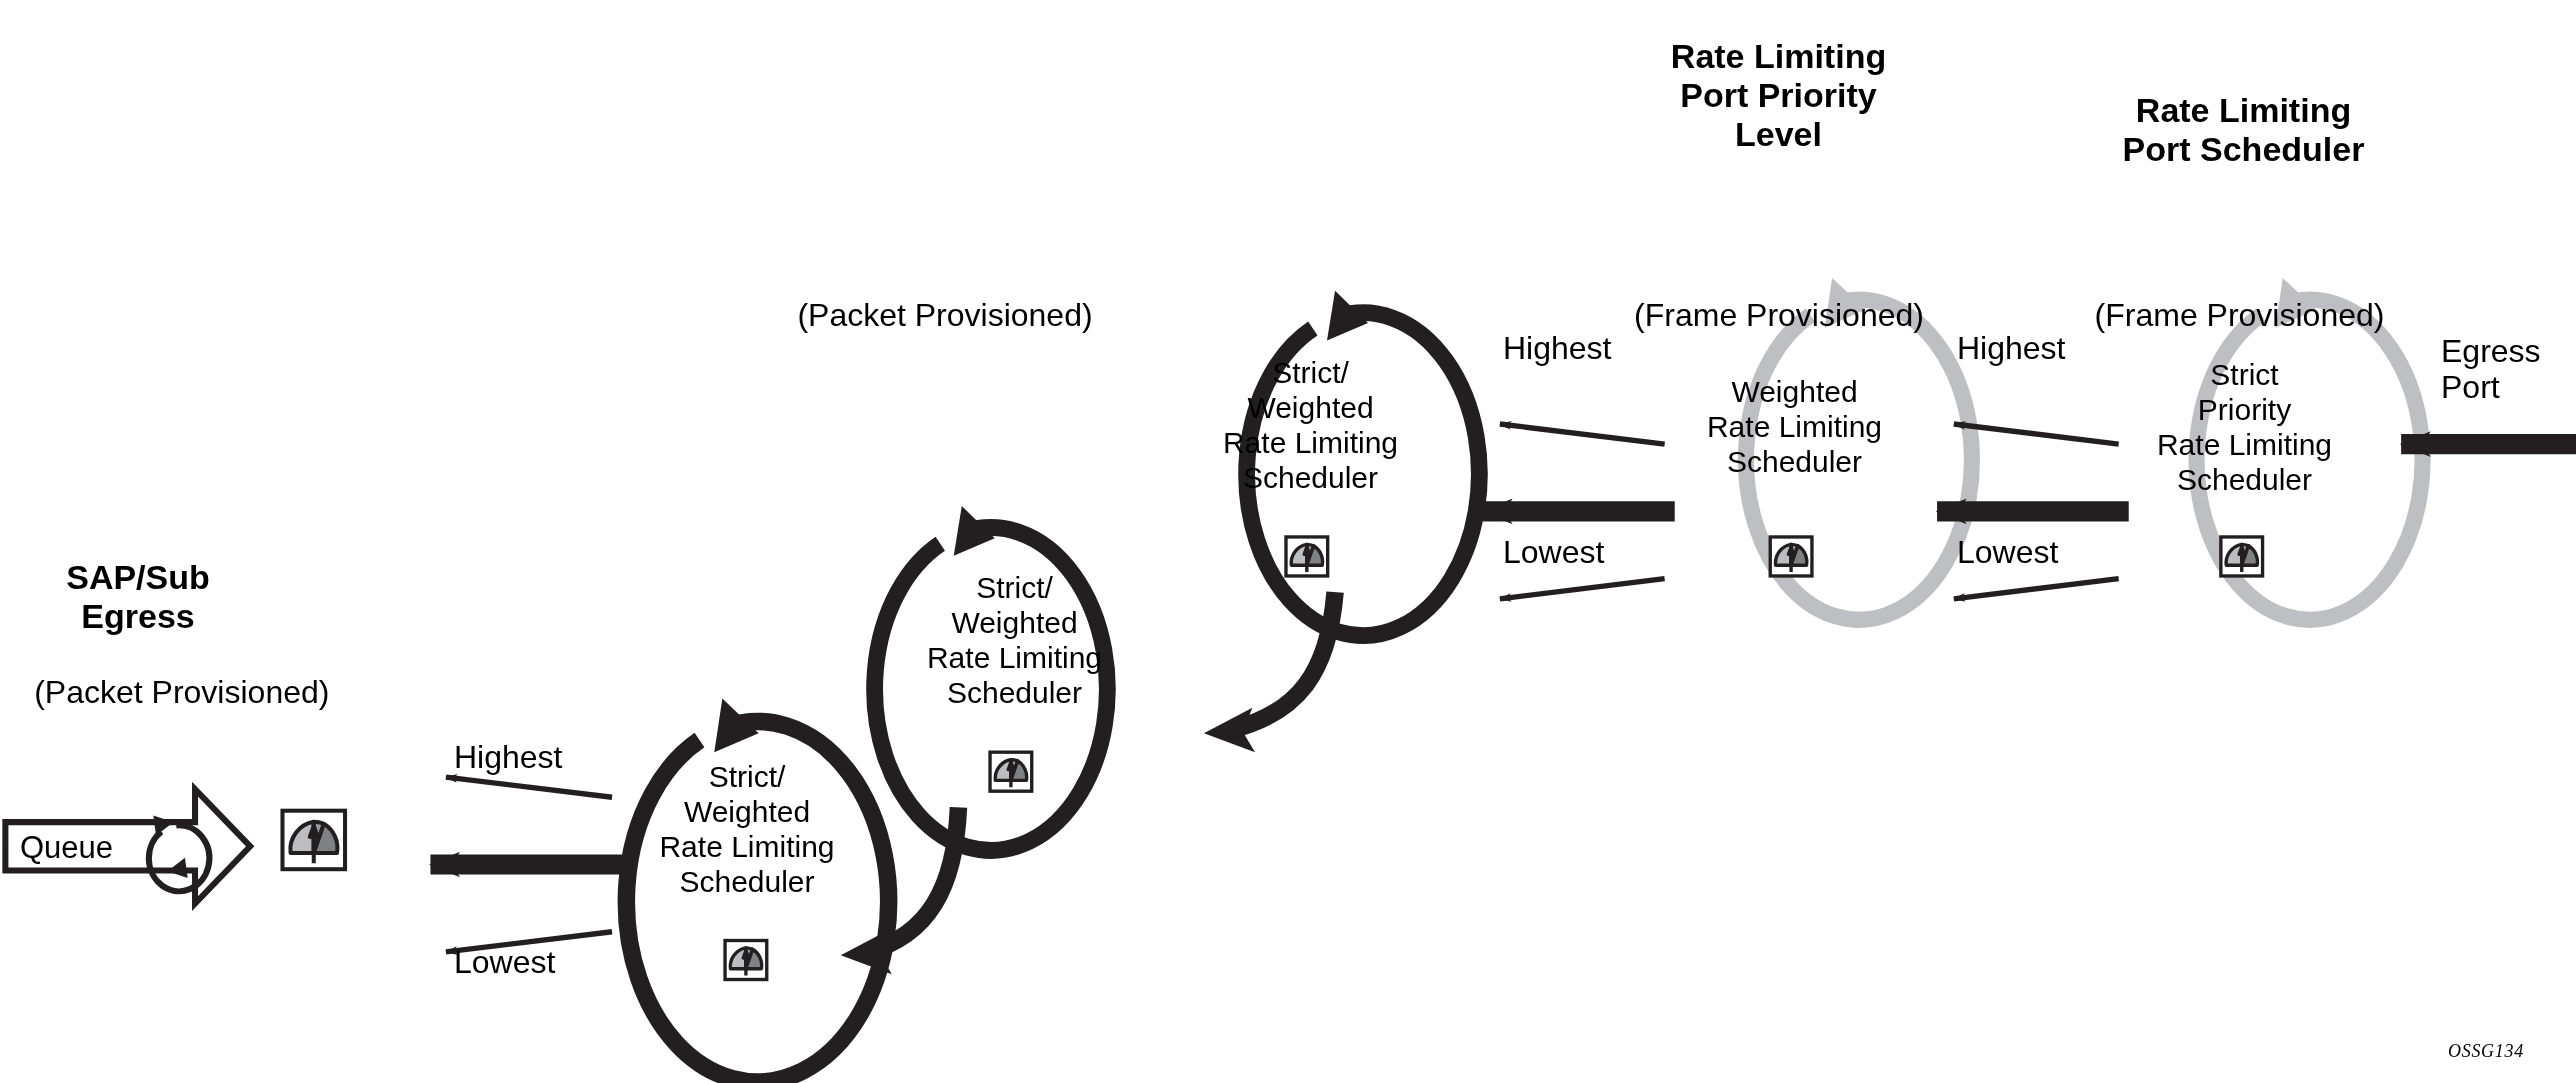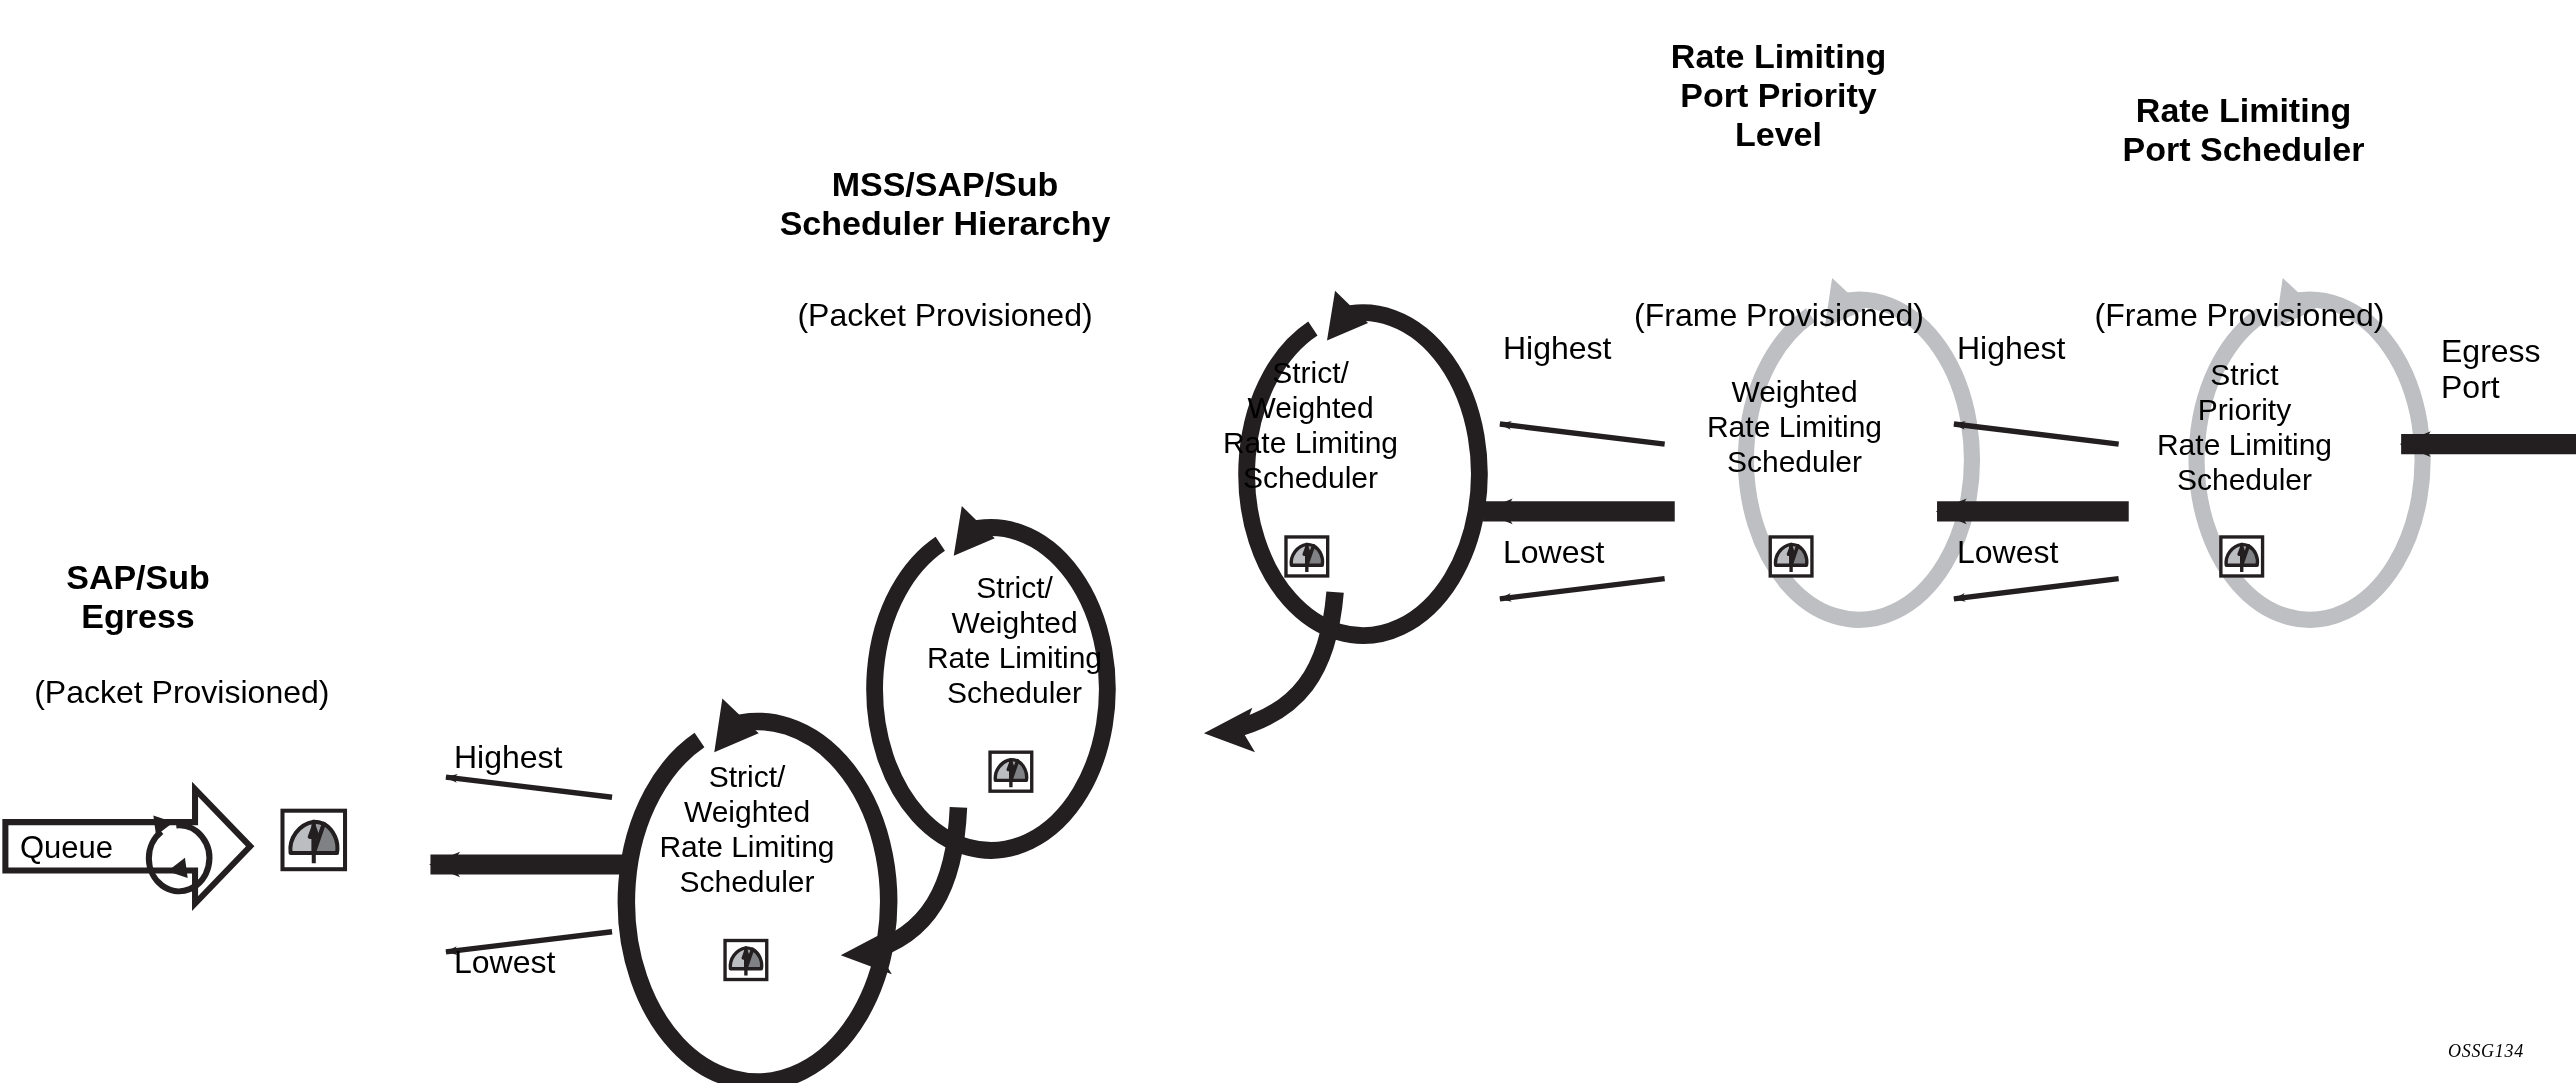--- a/index.html
+++ b/index.html
@@ -151,22 +151,20 @@
       <path d="M 31 11 A 28 28 0 0 1 41 13 L 31 42 Z" fill="#9a9b9e" stroke="#231f20" stroke-width="5" stroke-linejoin="round"></path>
       <path d="M 41 13 A 28 28 0 0 1 54 42 L 31 42 Z" fill="#808184" stroke="#231f20" stroke-width="5" stroke-linejoin="round"></path>
       <path d="M 31 52 L 31 19 M 31 15 L 27 26 L 35 26 Z" fill="#231f20" stroke="#231f20" stroke-width="5" stroke-linejoin="round"></path>
     </g>
   </svg>
 
   <div class="htitle" style="left:13.5px;top:558px;width:249px;">SAP/Sub
 Egress</div>
   <div class="hsub" style="left:-6.7px;top:673px;width:377px;">(Packet Provisioned)</div>
 
-  <div class="htitle" style="left:733px;top:165px;width:424px;">MSS/SAP/Sub
-Scheduler Hierarchy</div>
   <div class="hsub" style="left:733px;top:296px;width:424px;">(Packet Provisioned)</div>
 
   <div class="htitle" style="left:1597px;top:37px;width:363px;">Rate Limiting
 Port Priority
 Level</div>
   <div class="hsub" style="left:1577px;top:296px;width:404px;">(Frame Provisioned)</div>
 
   <div class="htitle" style="left:2055px;top:91px;width:377px;">Rate Limiting
 Port Scheduler</div>
   <div class="hsub" style="left:2031px;top:296px;width:417px;">(Frame Provisioned)</div>

